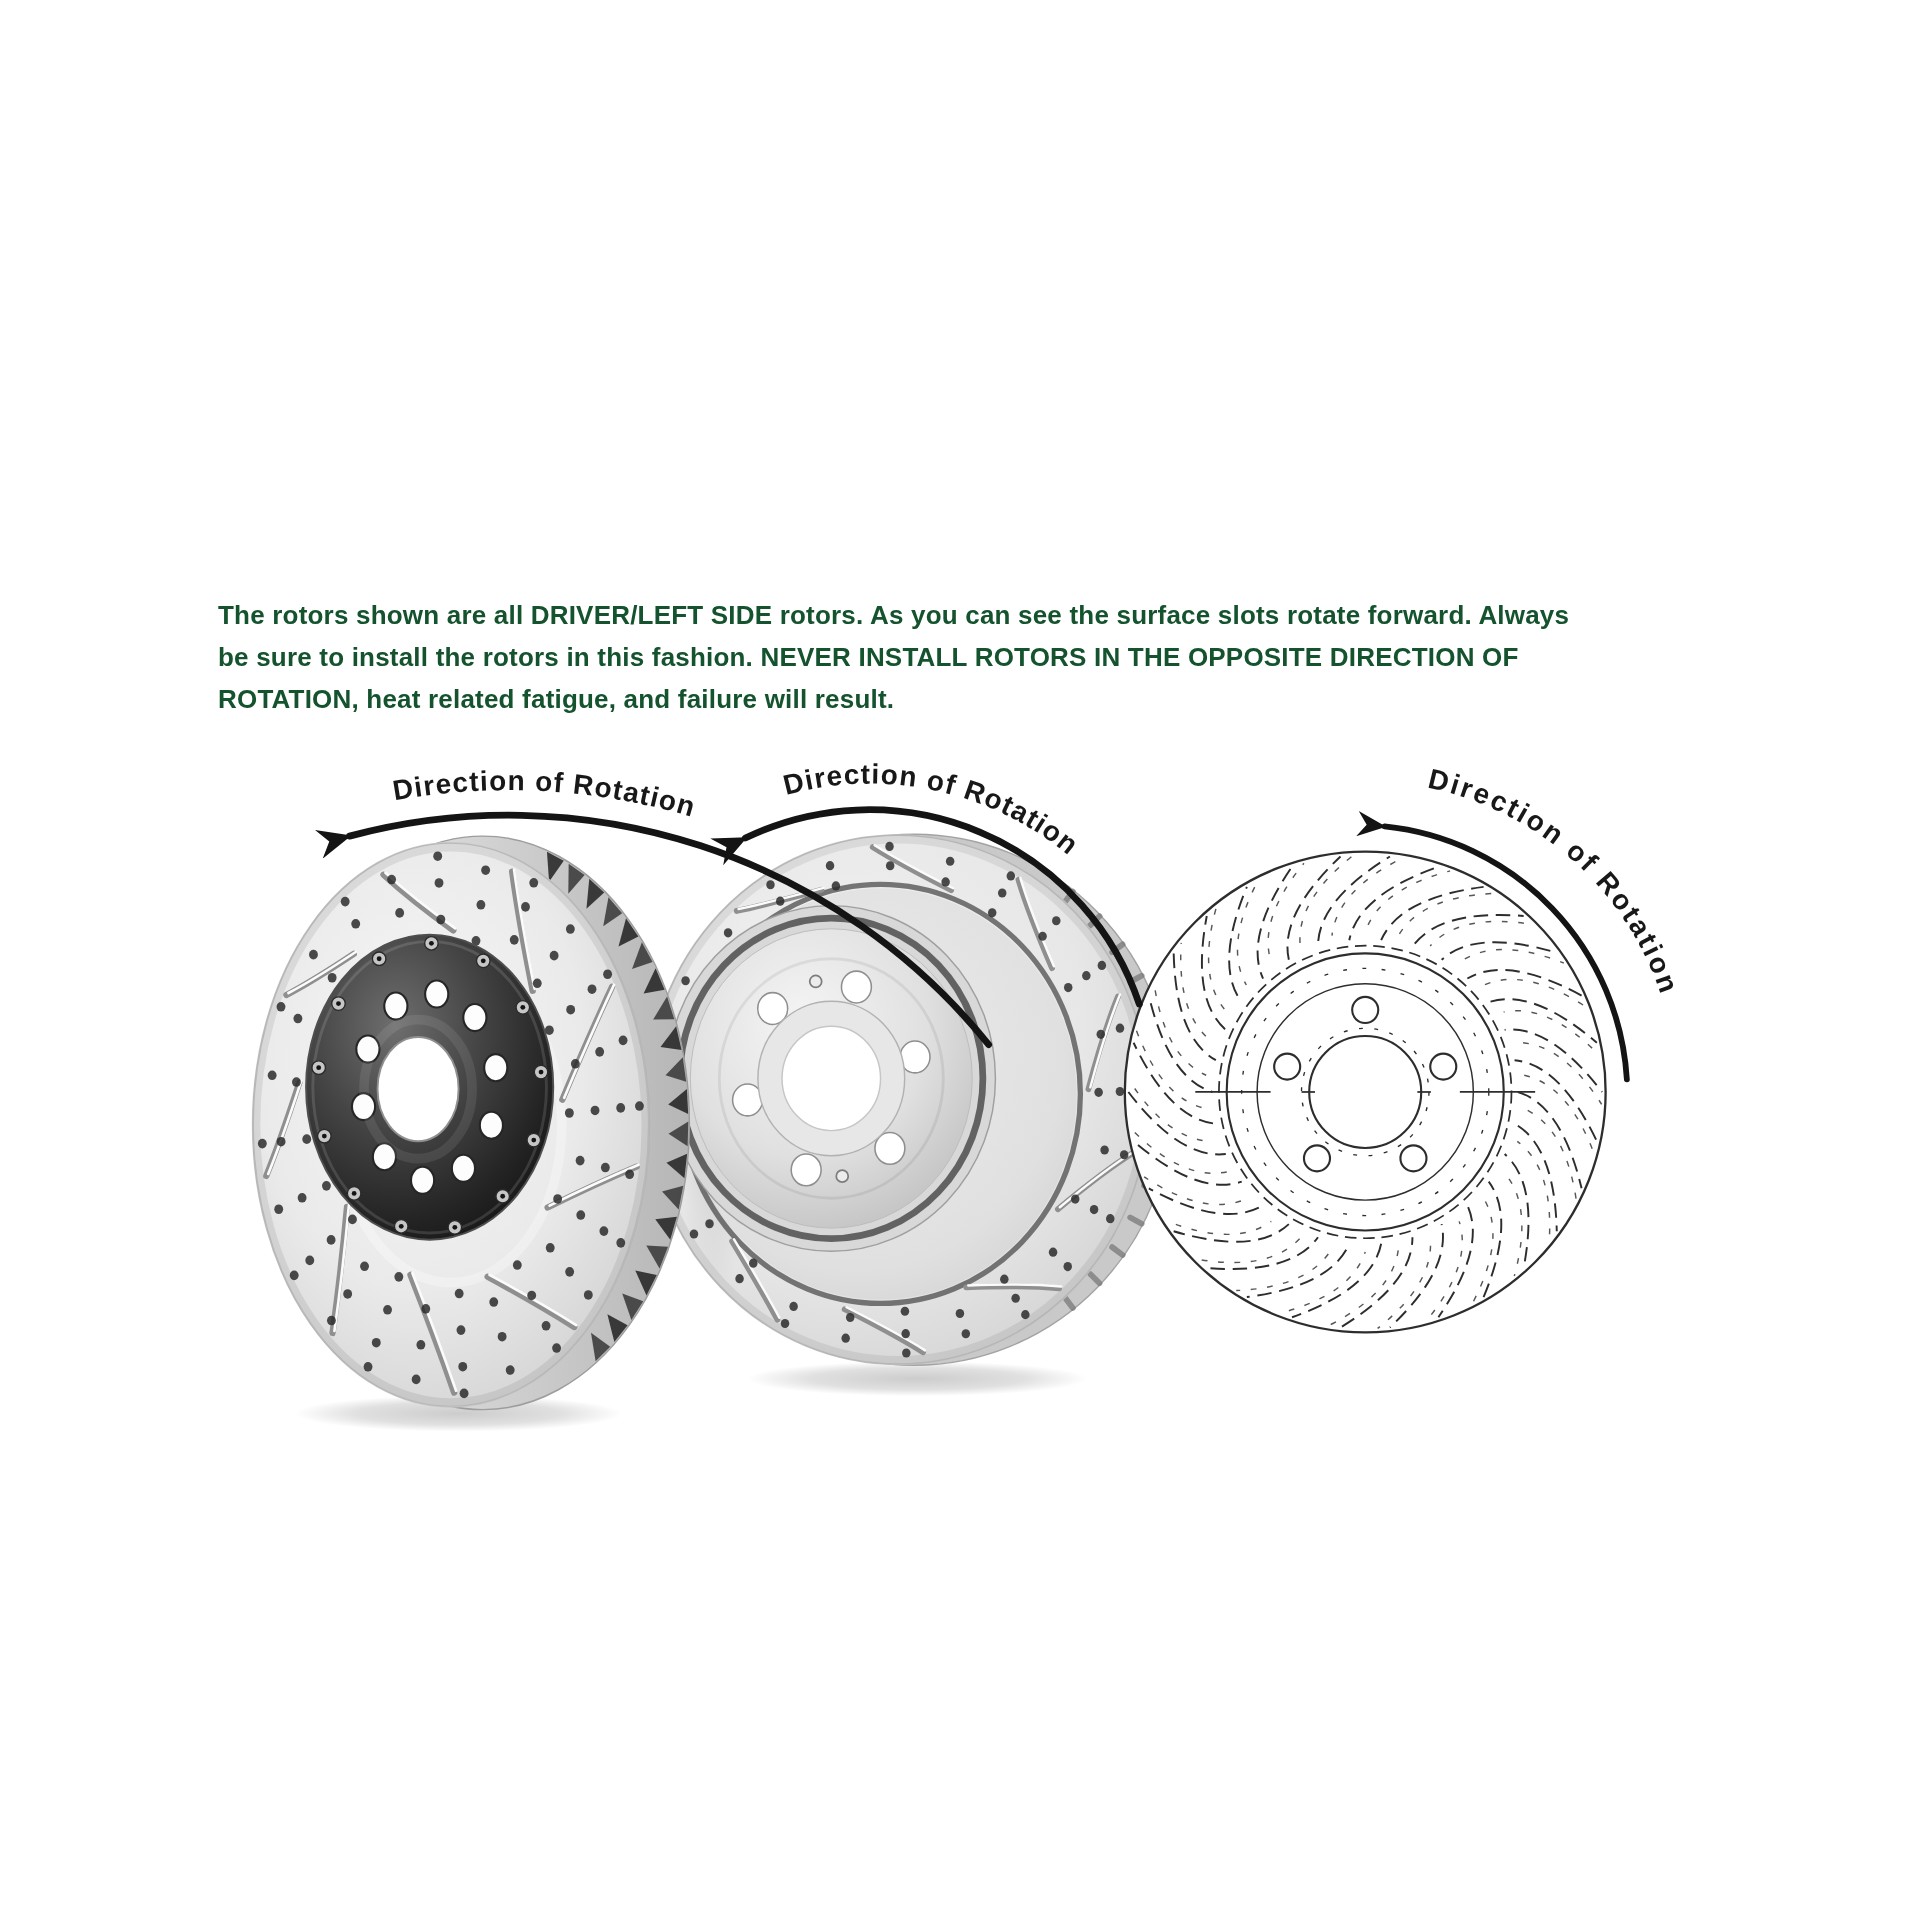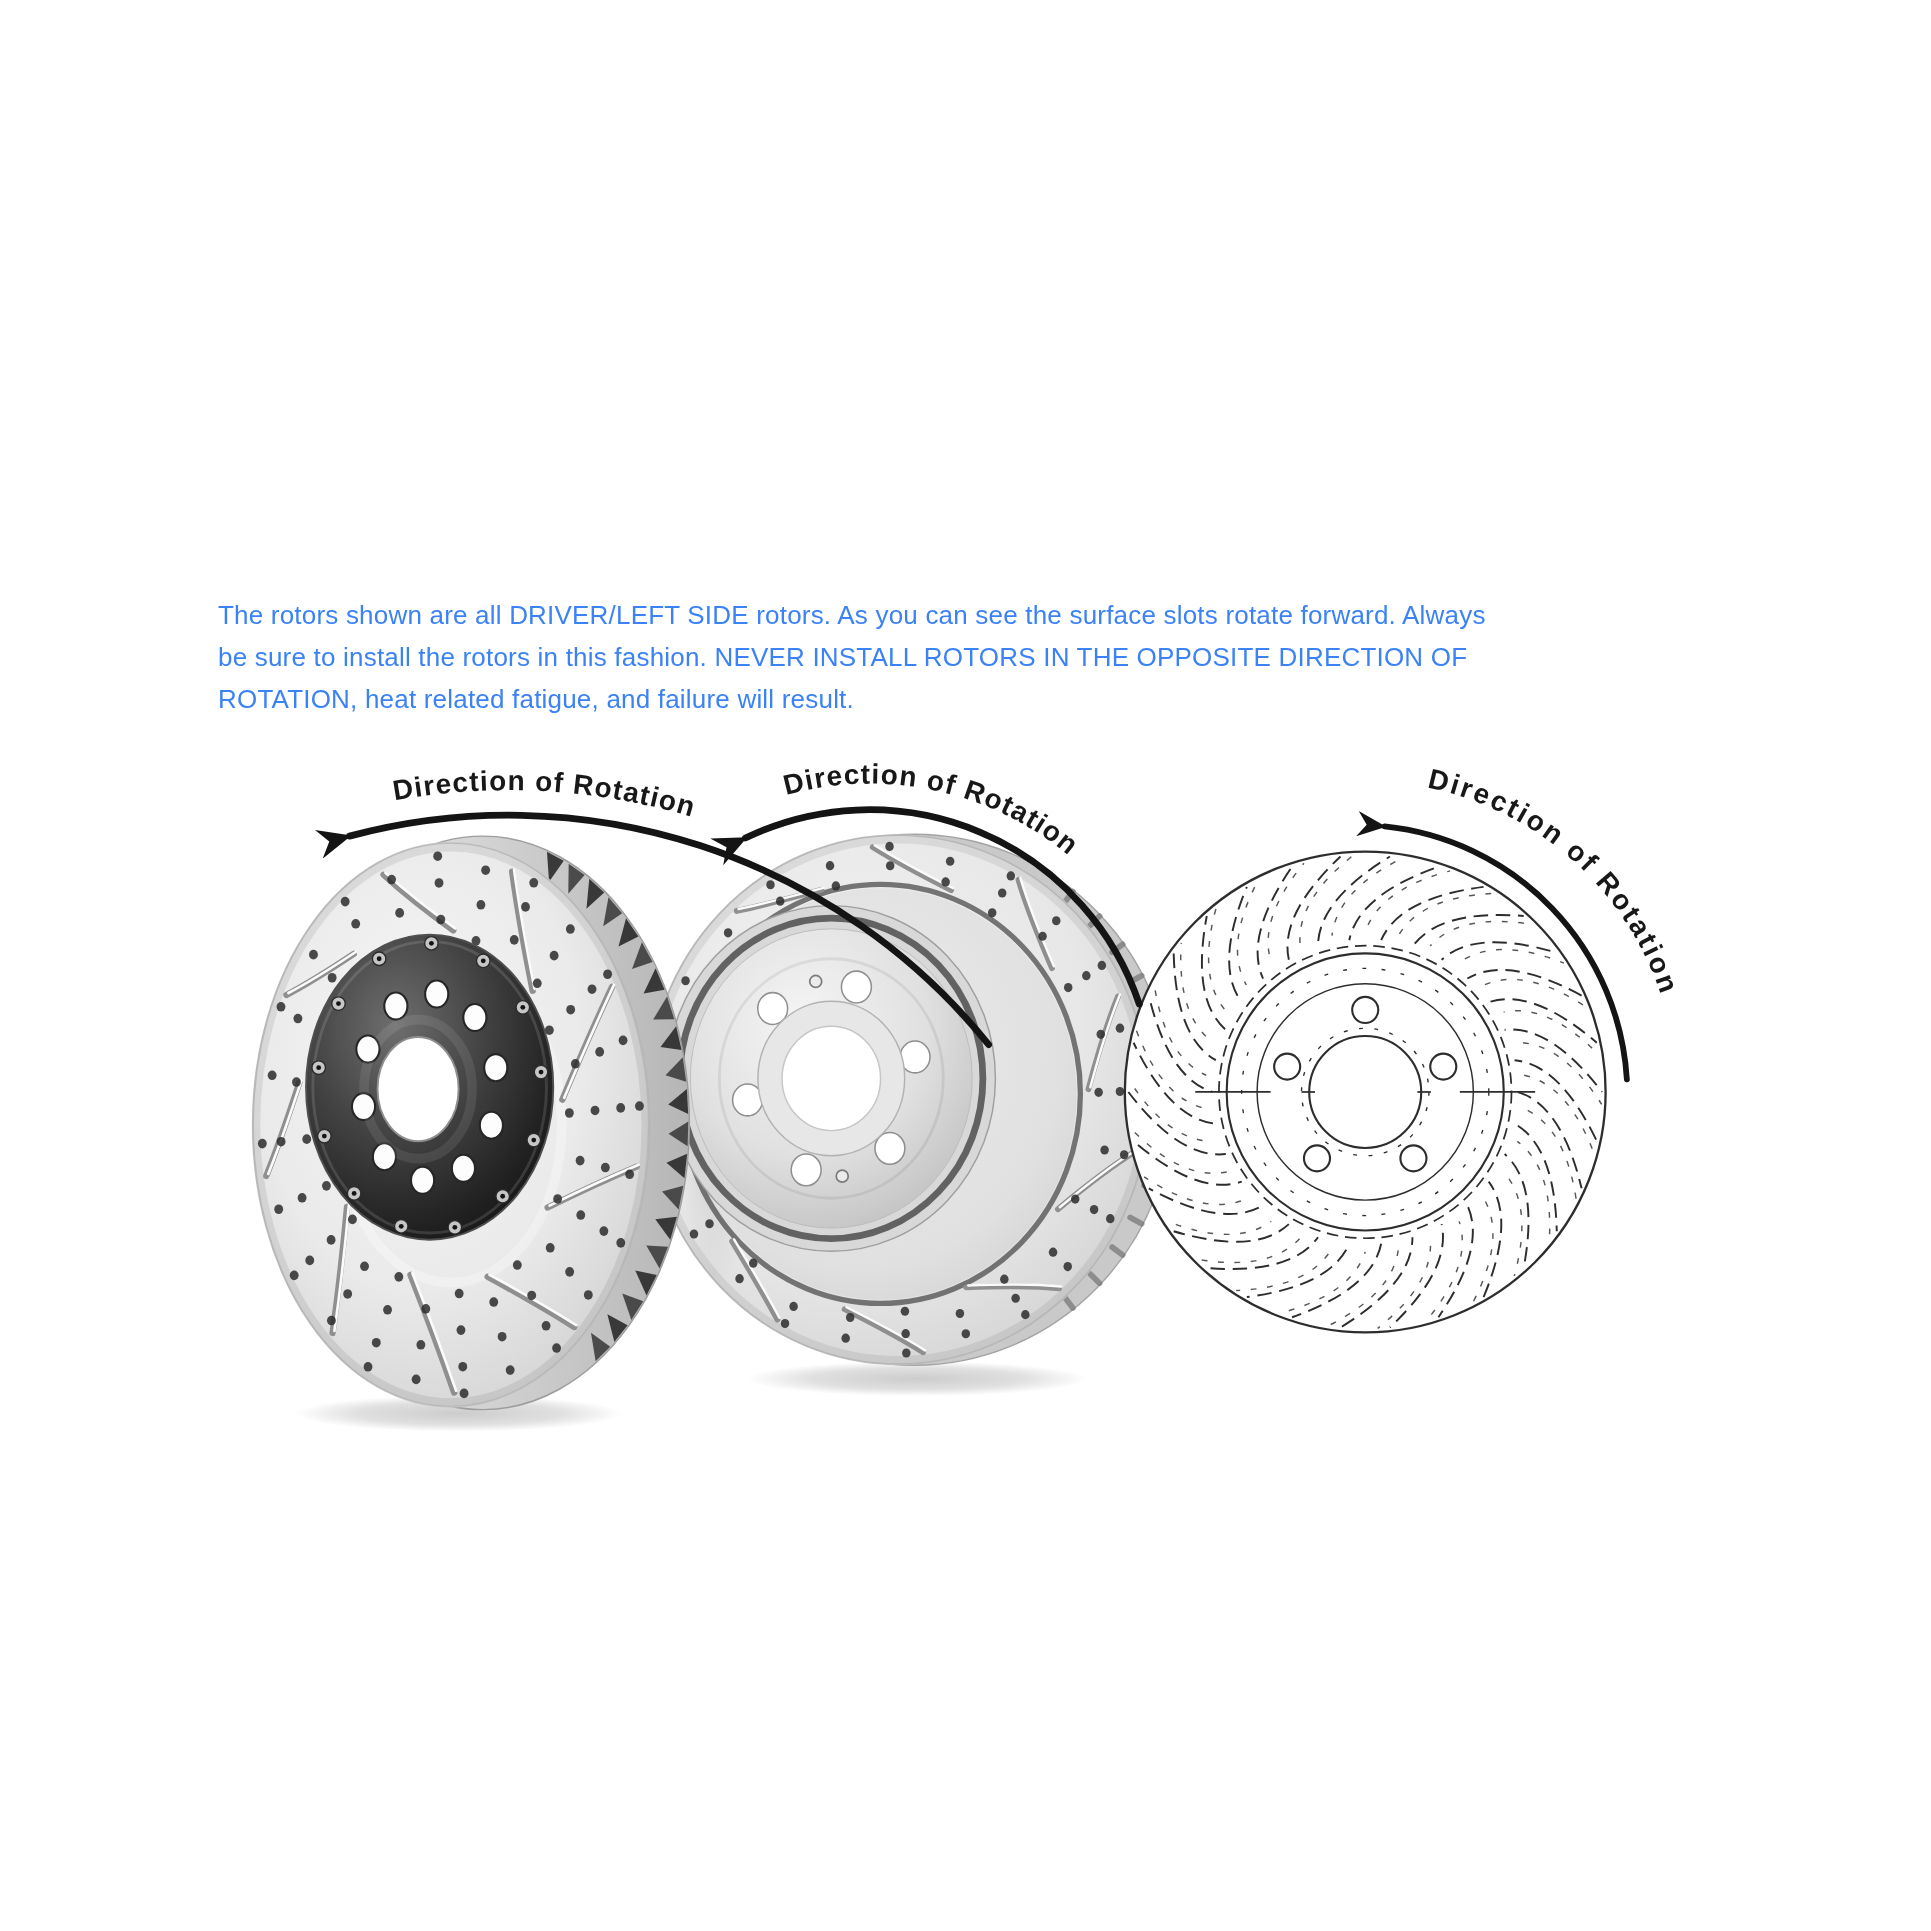--- a/index.html
+++ b/index.html
@@ -1,20 +1,20 @@
 <!DOCTYPE html>
 <html><head>
 <meta charset="utf-8">
 <style>
   html,body{margin:0;padding:0;background:#fff;}
   .page{position:relative;width:1931px;height:1931px;background:#ffffff;overflow:hidden;
         font-family:"Liberation Sans",sans-serif;}
   .instructions{position:absolute;left:218px;top:594px;width:1622px;margin:0;
-        font-size:26px;line-height:42px;letter-spacing:0.2px;color:#3b82f6;
-        white-space:pre-line;font-weight:400;}
+        font-size:26px;line-height:42px;letter-spacing:0.2px;color:#14532d;
+        white-space:pre-line;font-weight:700;}
   svg{position:absolute;left:0;top:0;}
   .arc-label{font-family:"Liberation Sans",sans-serif;font-size:29px;font-weight:700;
         fill:#181818;letter-spacing:1.2px;}
   .arc-label.wide{letter-spacing:2.6px;}
   .rot-arrow{fill:none;stroke:#141414;stroke-linecap:round;}
 </style>
 </head>
 <body>
 
 <div class="page">

